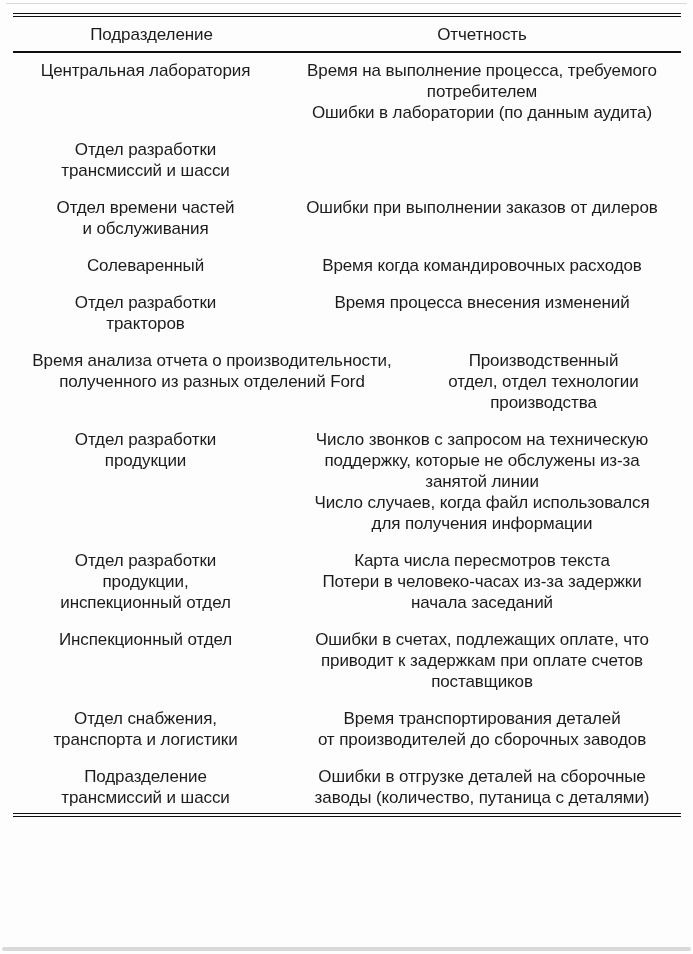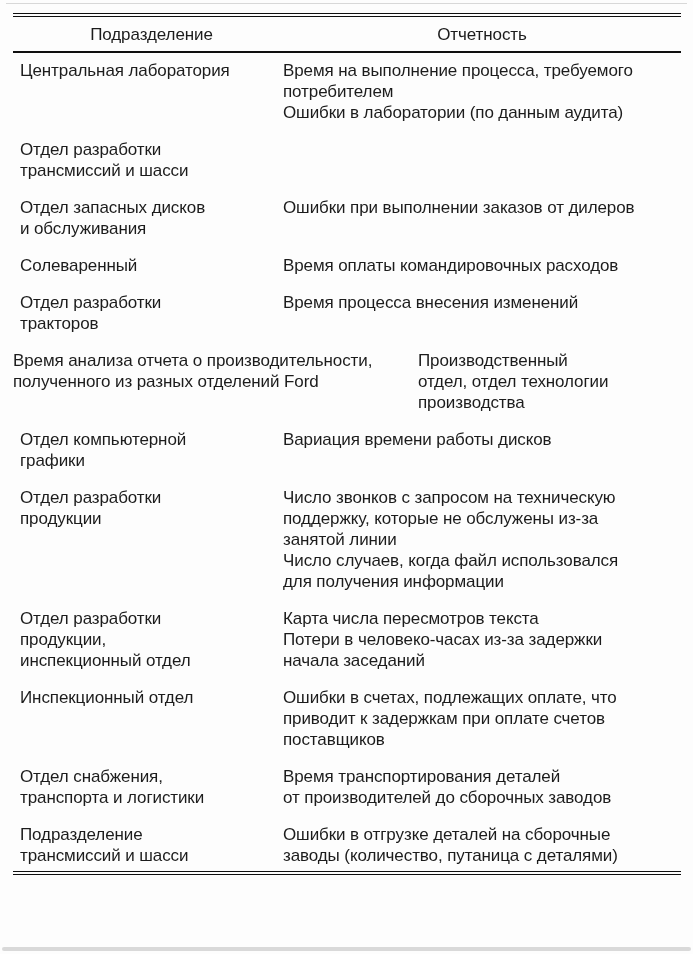--- a/index.html
+++ b/index.html
@@ -38,20 +38,21 @@
   .single-rule {
     height: 1.6px;
     background: #0f0f0f;
   }
   .header-row {
     display: flex;
     padding: 7px 0 6px 0;
   }
   .tbody {
     padding: 7px 0 5px 0;
+    text-align: center;
   }
   .row {
     display: flex;
     margin-bottom: 16px;
   }
   .row:last-child {
     margin-bottom: 0;
   }
   .cell {
     font-size: 17px;
@@ -105,44 +106,39 @@
         <div class="cell dept">Центральная лаборатория</div>
         <div class="cell rep">Время на выполнение процесса, требуемого
 потребителем
 Ошибки в лаборатории (по данным аудита)</div>
       </div>
       <div class="row">
         <div class="cell dept">Отдел разработки
 трансмиссий и шасси</div>
       </div>
       <div class="row">
-        <div class="cell dept">Отдел запасных дисков
+        <div class="cell dept">Отдел времени частей
 и обслуживания</div>
         <div class="cell rep">Ошибки при выполнении заказов от дилеров</div>
       </div>
       <div class="row">
         <div class="cell dept">Солеваренный</div>
-        <div class="cell rep">Время оплаты командировочных расходов</div>
+        <div class="cell rep">Время когда командировочных расходов</div>
       </div>
       <div class="row">
         <div class="cell dept">Отдел разработки
 тракторов</div>
         <div class="cell rep">Время процесса внесения изменений</div>
       </div>
       <div class="row">
         <div class="cell rep">Время анализа отчета о производительности,
 полученного из разных отделений Ford</div>
         <div class="cell dept">Производственный
 отдел, отдел технологии
 производства</div>
-      </div>
-      <div class="row">
-        <div class="cell dept">Отдел компьютерной
-графики</div>
-        <div class="cell rep">Вариация времени работы дисков</div>
       </div>
       <div class="row">
         <div class="cell dept">Отдел разработки
 продукции</div>
         <div class="cell rep">Число звонков с запросом на техническую
 поддержку, которые не обслужены из-за
 занятой линии
 Число случаев, когда файл использовался
 для получения информации</div>
       </div>

